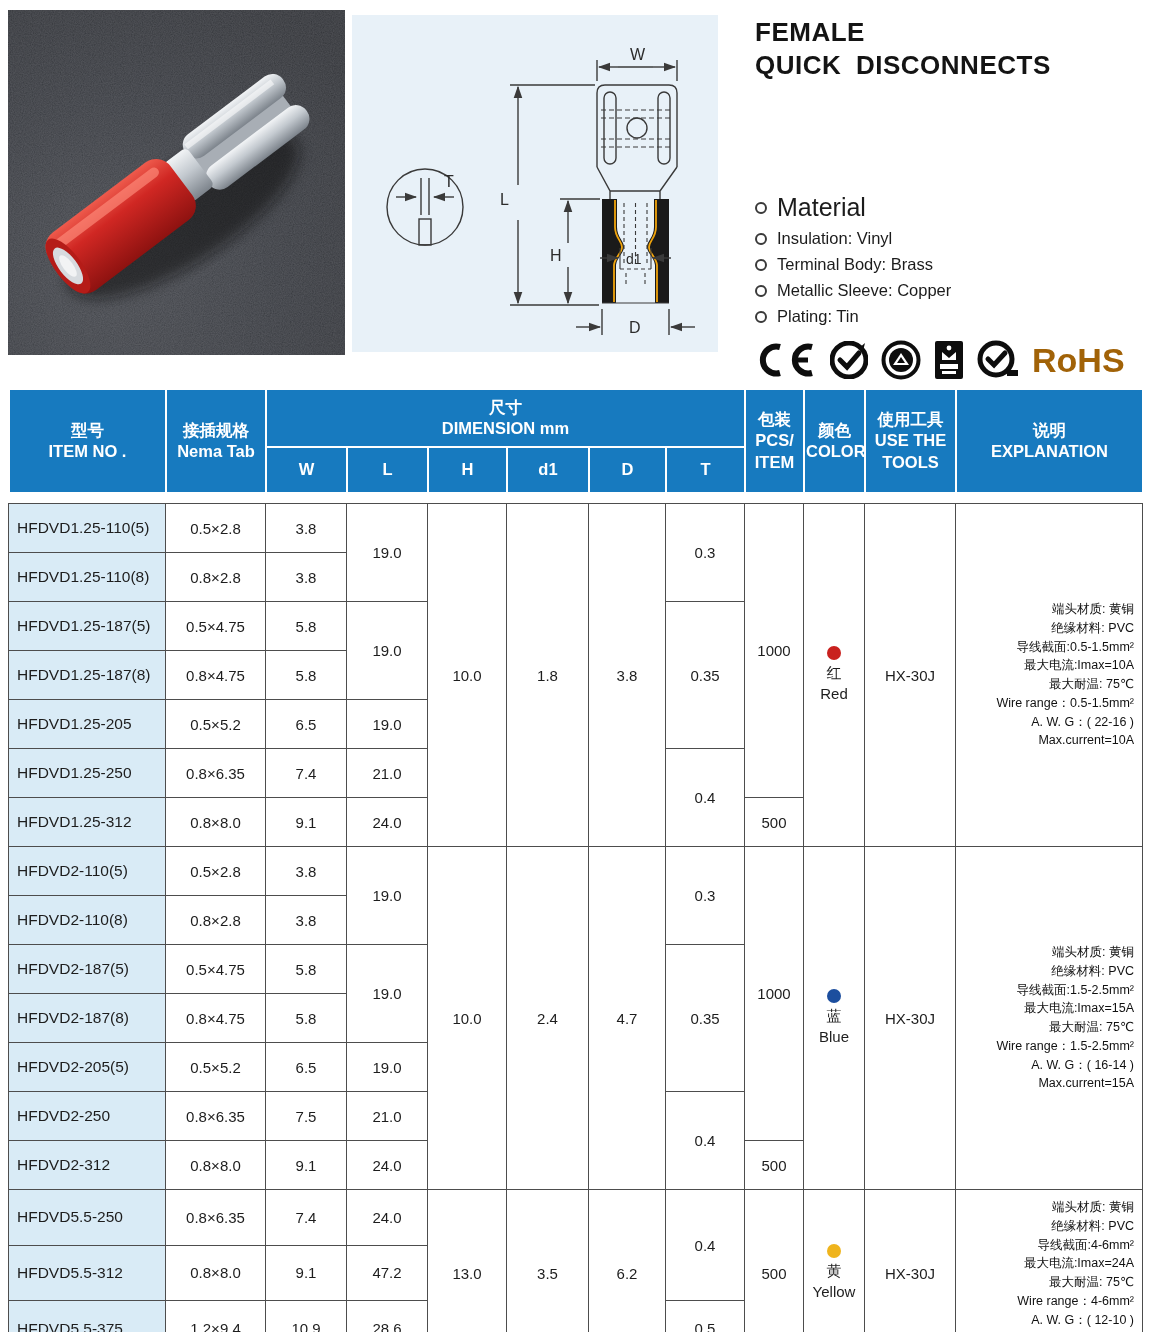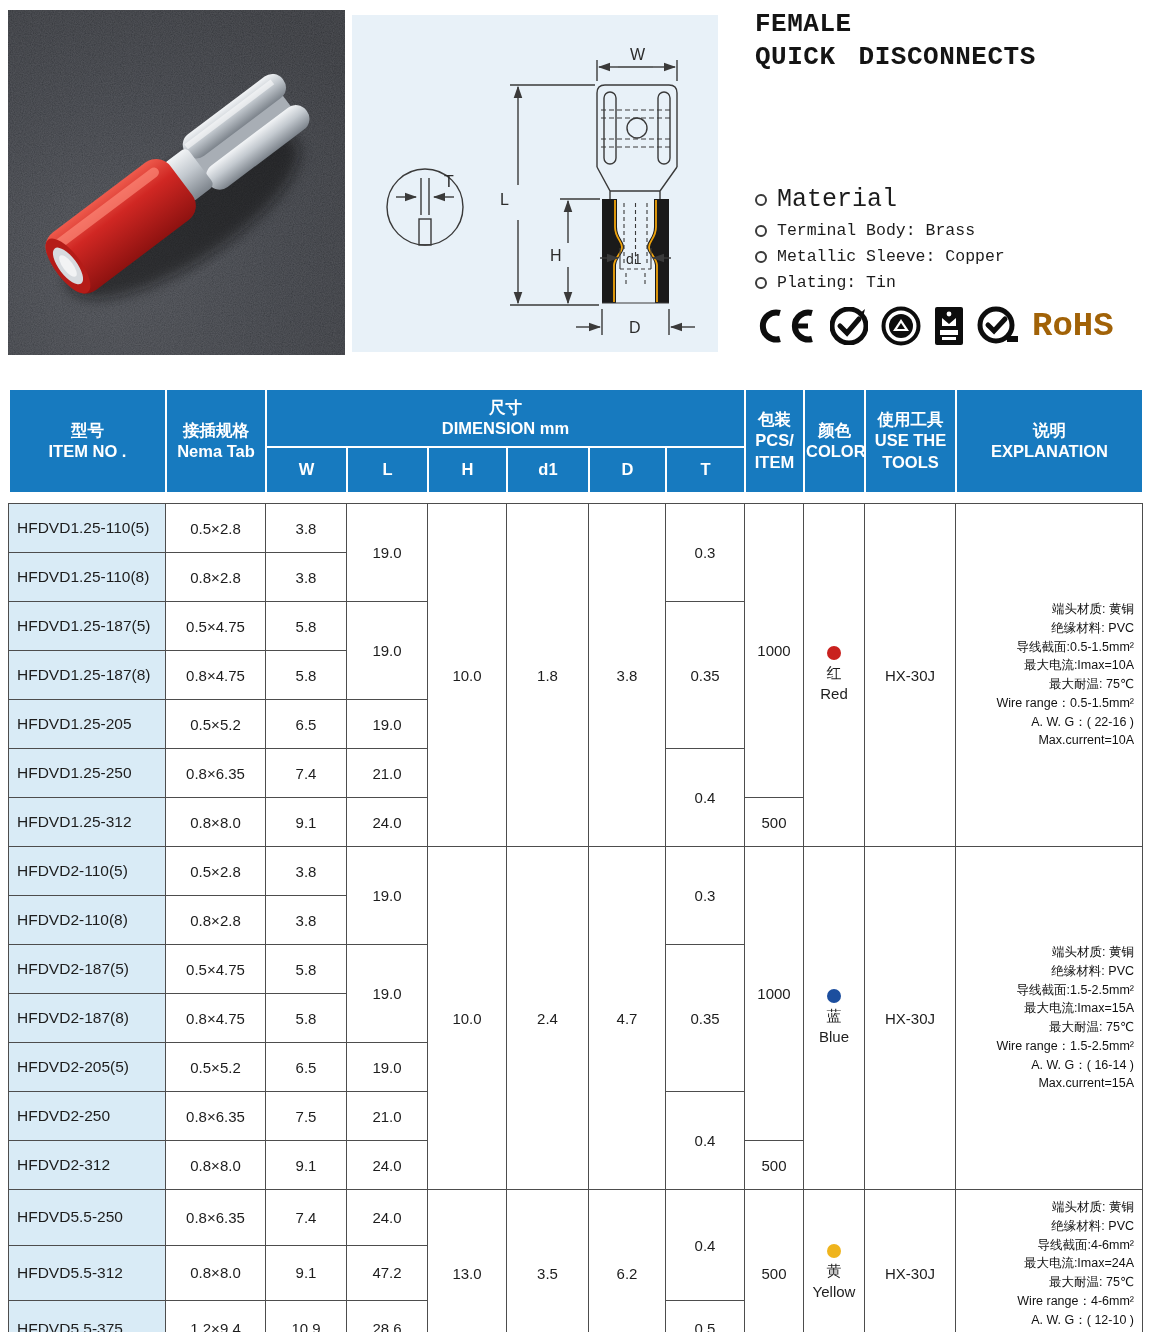--- a/index.html
+++ b/index.html
@@ -3,21 +3,21 @@
 <meta charset="utf-8">
 <style>
   html,body{margin:0;padding:0;background:#ffffff;}
   body{width:1150px;height:1332px;font-family:"Liberation Sans","DejaVu Sans",sans-serif;color:#222;}
   .page{position:relative;width:1150px;height:1332px;overflow:hidden;}
 
   
   .top{position:relative;height:388px;}
   .photo{position:absolute;left:8px;top:10px;width:337px;height:345px;}
   .diagram{position:absolute;left:352px;top:15px;width:366px;height:337px;background:#e8f1f8;}
-  .info{position:absolute;left:755px;top:8px;width:390px;font-family:Liberation Mono, monospace;}
+  .info{position:absolute;left:755px;top:16px;width:390px;}
   .title{font-size:26px;font-weight:bold;color:#141414;line-height:1.25;letter-spacing:.5px;}
   .title .l2{word-spacing:7px;}
   .materials{margin-top:112px;}
   .mat-row{display:flex;align-items:center;margin:7px 0;}
   .mat-bullet{width:8px;height:8px;border:2px solid #3a3a3a;border-radius:50%;margin-right:10px;flex:0 0 auto;}
   .mat-head{font-size:25px;color:#1c1c1c;}
   .mat-item{font-size:16.5px;color:#1c1c1c;}
   .logos{display:flex;align-items:center;gap:13px;margin-top:14px;}
   .rohs{font-size:34px;font-weight:bold;color:#a16207;letter-spacing:0;}
 
@@ -173,20 +173,24 @@
 
     <div class="info">
       <div class="title">
         <div>FEMALE</div>
         <div class="l2">QUICK DISCONNECTS</div>
       </div>
       <div class="materials">
         <div class="mat-row">
           <span class="mat-bullet"></span>
           <span class="mat-head">Material</span>
+        </div>
+        <div class="mat-row">
+          <span class="mat-bullet"></span>
+          <span class="mat-item">Insulation: Vinyl</span>
         </div>
         <div class="mat-row">
           <span class="mat-bullet"></span>
           <span class="mat-item">Terminal Body: Brass</span>
         </div>
         <div class="mat-row">
           <span class="mat-bullet"></span>
           <span class="mat-item">Metallic Sleeve: Copper</span>
         </div>
         <div class="mat-row">

